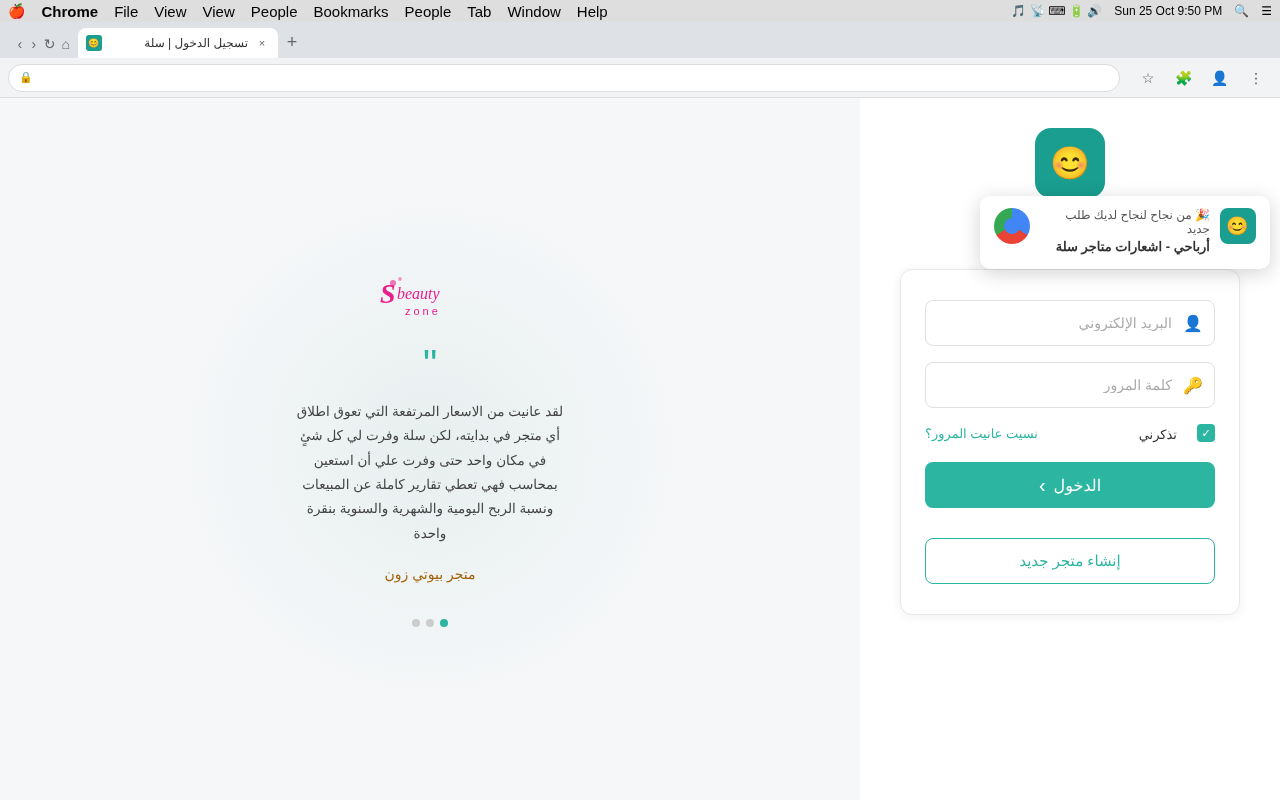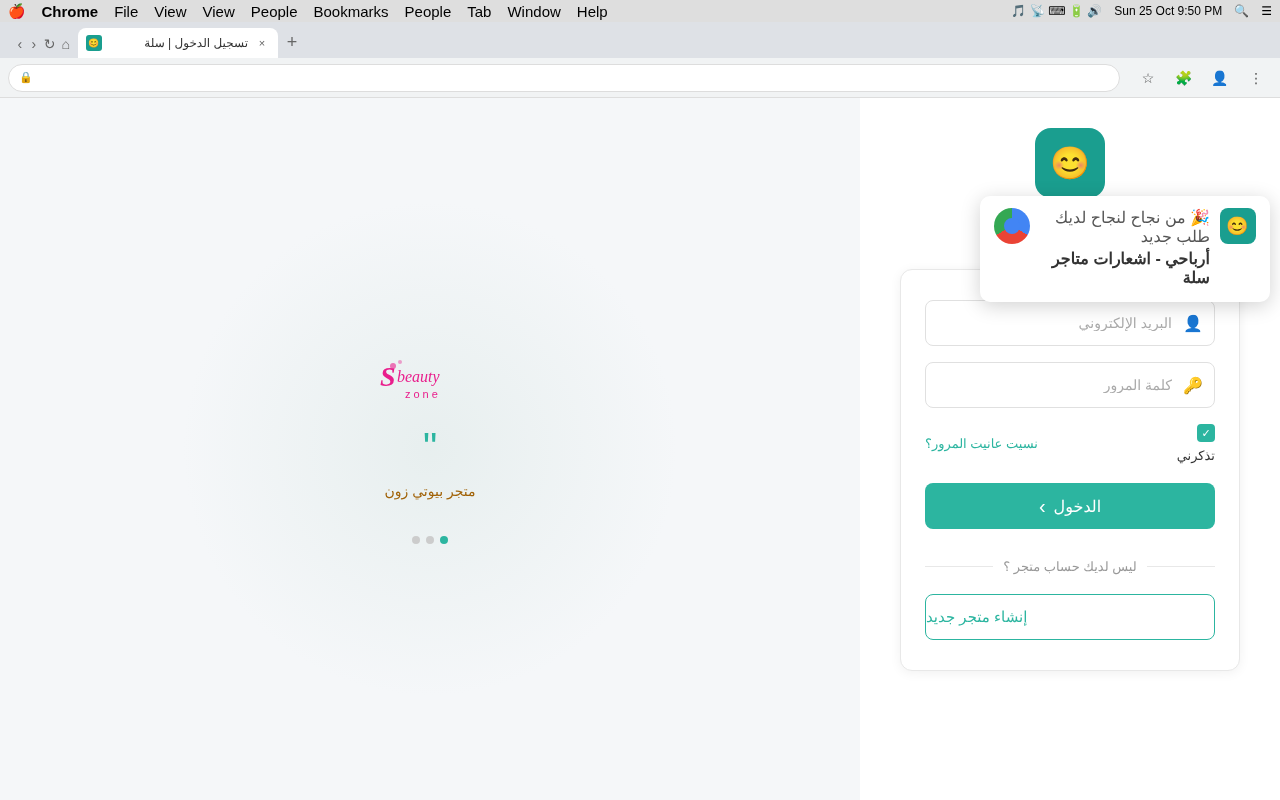--- a/index.html
+++ b/index.html
@@ -281,26 +281,25 @@
     .row-options {
       display: flex;
       align-items: center;
       justify-content: space-between;
       margin-bottom: 20px;
       direction: rtl;
     }
 
     .remember-me {
       display: flex;
-      align-items: flex-start;
-      gap: 6px;
+      align-items: flex-end;
+      gap: 20px;
       direction: rtl;
       font-size: 13px;
       color: #333;
-      flex-direction: column;
     }
 
     .checkbox {
       width: 18px;
       height: 18px;
       border-radius: 4px;
       border: 2px solid #2cb5a0;
       background: #2cb5a0;
       display: flex;
       align-items: center;
@@ -362,21 +361,21 @@
       height: 46px;
       background: #fff;
       border: 1.5px solid #2cb5a0;
       border-radius: 8px;
       color: #2cb5a0;
       font-size: 15px;
       cursor: pointer;
       direction: rtl;
       display: flex;
       align-items: center;
-      justify-content: flex-end;
+      justify-content: center;
     }
 
     
     .notification {
       position: absolute;
       top: 98px;
       right: 10px;
       width: 290px;
       background: #fff;
       border-radius: 10px;
@@ -410,27 +409,27 @@
       content: '';
       position: absolute;
       width: 16px; height: 16px;
       background: #4285f4;
       border-radius: 50%;
       top: 50%; left: 50%;
       transform: translate(-50%, -50%);
     }
     .notif-body { flex: 1; }
     .notif-title {
-      font-size: 16px;
+      font-size: 12px;
       color: #555;
       margin-bottom: 3px;
       direction: rtl;
     }
     .notif-subtitle {
-      font-size: 16px;
+      font-size: 13px;
       font-weight: 600;
       color: #333;
       margin-bottom: 3px;
       direction: rtl;
     }
     .notif-desc {
       font-size: 11px;
       color: #777;
       direction: rtl;
     }
@@ -506,20 +505,21 @@
         <text x="22" y="28" font-size="16" fill="#e91e8c" font-family="Georgia, serif" font-style="italic">beauty</text>
 
         <text x="30" y="44" font-size="11" fill="#e91e8c" font-family="Arial, sans-serif" letter-spacing="3">zone</text>
 
         <circle cx="18" cy="12" r="3" fill="#e91e8c" opacity="0.6"></circle>
         <circle cx="25" cy="8" r="2" fill="#e91e8c" opacity="0.4"></circle>
       </svg>
     </div>
 
     <div class="quote-marks">"</div>
+    <p class="testimonial-text">لقد عانيت من الاسعار المرتفعة التي تعوق اطلاق أي متجر في بدايته، لكن سلة وفرت لي كل شئٍ في مكان واحد حتى وفرت علي أن استعين بمحاسب فهي تعطي تقارير كاملة عن المبيعات ونسبة الربح اليومية والشهرية والسنوية بنقرة واحدة</p>
     <p class="store-name">متجر بيوتي زون</p>
 
     <div class="dots">
       <div class="dot"></div>
       <div class="dot"></div>
       <div class="dot active"></div>
     </div>
   </div>
 
   <div class="right-panel">
@@ -548,25 +548,20 @@
           <span>تذكرني</span>
         </div>
         <a class="forgot-link">نسيت عانيت المرور؟</a>
       </div>
 
       <button class="login-btn">
         <span>الدخول</span>
         <span style="font-size:20px;">›</span>
       </button>
 
-      <div class="divider">
-        <div class="divider-line"></div>
-        <span class="divider-text">ليس لديك حساب متجر ؟</span>
-        <div class="divider-line"></div>
-      </div>
 
       <button class="register-btn">
         <span>إنشاء متجر جديد</span>
       </button>
 
     </div>
   </div>
 
   <div class="notification">
     <div class="notif-icon-wrap">😊</div>

